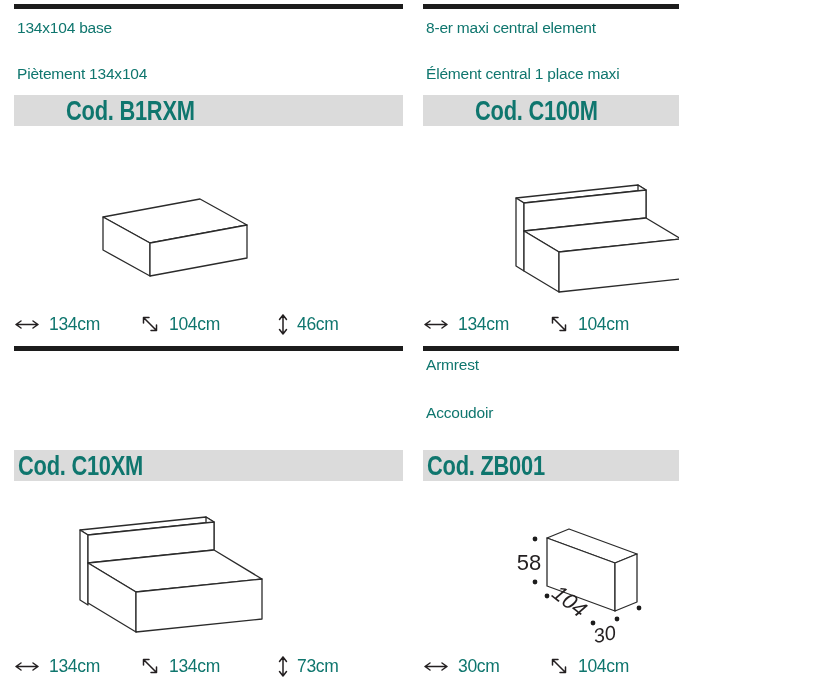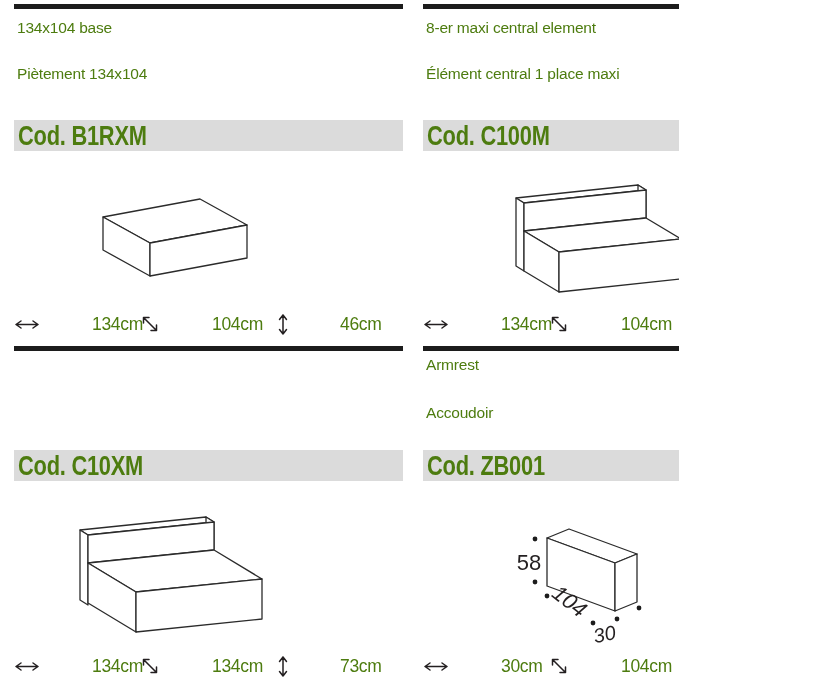--- a/index.html
+++ b/index.html
@@ -1,50 +1,50 @@
 <!DOCTYPE html>
 <html><head>
 <meta charset="utf-8">
 <style>
   html,body{margin:0;padding:0;background:#ffffff;}
   .page{
     position:relative;width:679px;height:684px;background:#fff;overflow:hidden;
-    font-family:"Liberation Sans","DejaVu Sans",sans-serif;color:#4d7c0f;
+    font-family:"Liberation Sans","DejaVu Sans",sans-serif;color:#0f766e;
   }
   .cell{position:absolute;}
   .cell.c-tl{left:14px;top:0;width:389px;height:345px;}
   .cell.c-tr{left:423px;top:0;width:395px;height:345px;}
   .cell.c-bl{left:14px;top:345px;width:389px;height:339px;}
   .cell.c-br{left:423px;top:345px;width:395px;height:339px;}
 
   .rule{position:absolute;left:0;right:0;height:5px;background:#1c1c1c;}
   .t .rule{top:4px;}
   .b .rule{top:1px;}
 
   .title-en{position:absolute;left:3px;font-size:15.5px;letter-spacing:-0.2px;white-space:nowrap;}
   .t .title-en{top:19px;}
   .b .title-en{top:11px;}
 
   .title-fr{position:absolute;left:3px;font-size:15.5px;letter-spacing:-0.2px;white-space:nowrap;}
   .t .title-fr{top:65px;}
   .b .title-fr{top:59px;}
 
   .code-bar{position:absolute;left:0;right:0;height:31px;background:#dbdbdb;overflow:hidden;}
-  .t .code-bar{top:120px;}
+  .t .code-bar{top:95px;padding-left:48px;}
   .b .code-bar{top:105px;}
   .code-text{
     display:inline-block;font-size:28px;font-weight:bold;line-height:31px;
     transform:scaleX(0.78);transform-origin:left center;margin-left:4px;white-space:nowrap;
     letter-spacing:-0.3px;
   }
 
   .dims{position:absolute;left:0;right:0;height:24px;}
   .t .dims{top:312px;}
   .b .dims{top:309px;}
-  .dim{position:absolute;top:0;display:flex;align-items:center;height:24px;gap:43px;}
+  .dim{position:absolute;top:0;display:flex;align-items:center;height:24px;}
   .dim.d1{left:0;}
   .dim.d2{left:126px;}
   .dim.d3{left:264px;}
   .dim .icn{display:flex;align-items:center;margin-right:9px;}
   .dim .val{font-size:17.5px;letter-spacing:-0.3px;white-space:nowrap;}
 
   svg.drawing{position:absolute;}
   svg.drawing path, svg.drawing line{fill:#ffffff;stroke:#2b2b2b;stroke-width:1.3;stroke-linejoin:round;stroke-linecap:round;}
   svg.drawing circle{fill:#1c1c1c;stroke:none;}
   svg.drawing text{fill:#231f20;font-family:"Liberation Sans","DejaVu Sans",sans-serif;}

